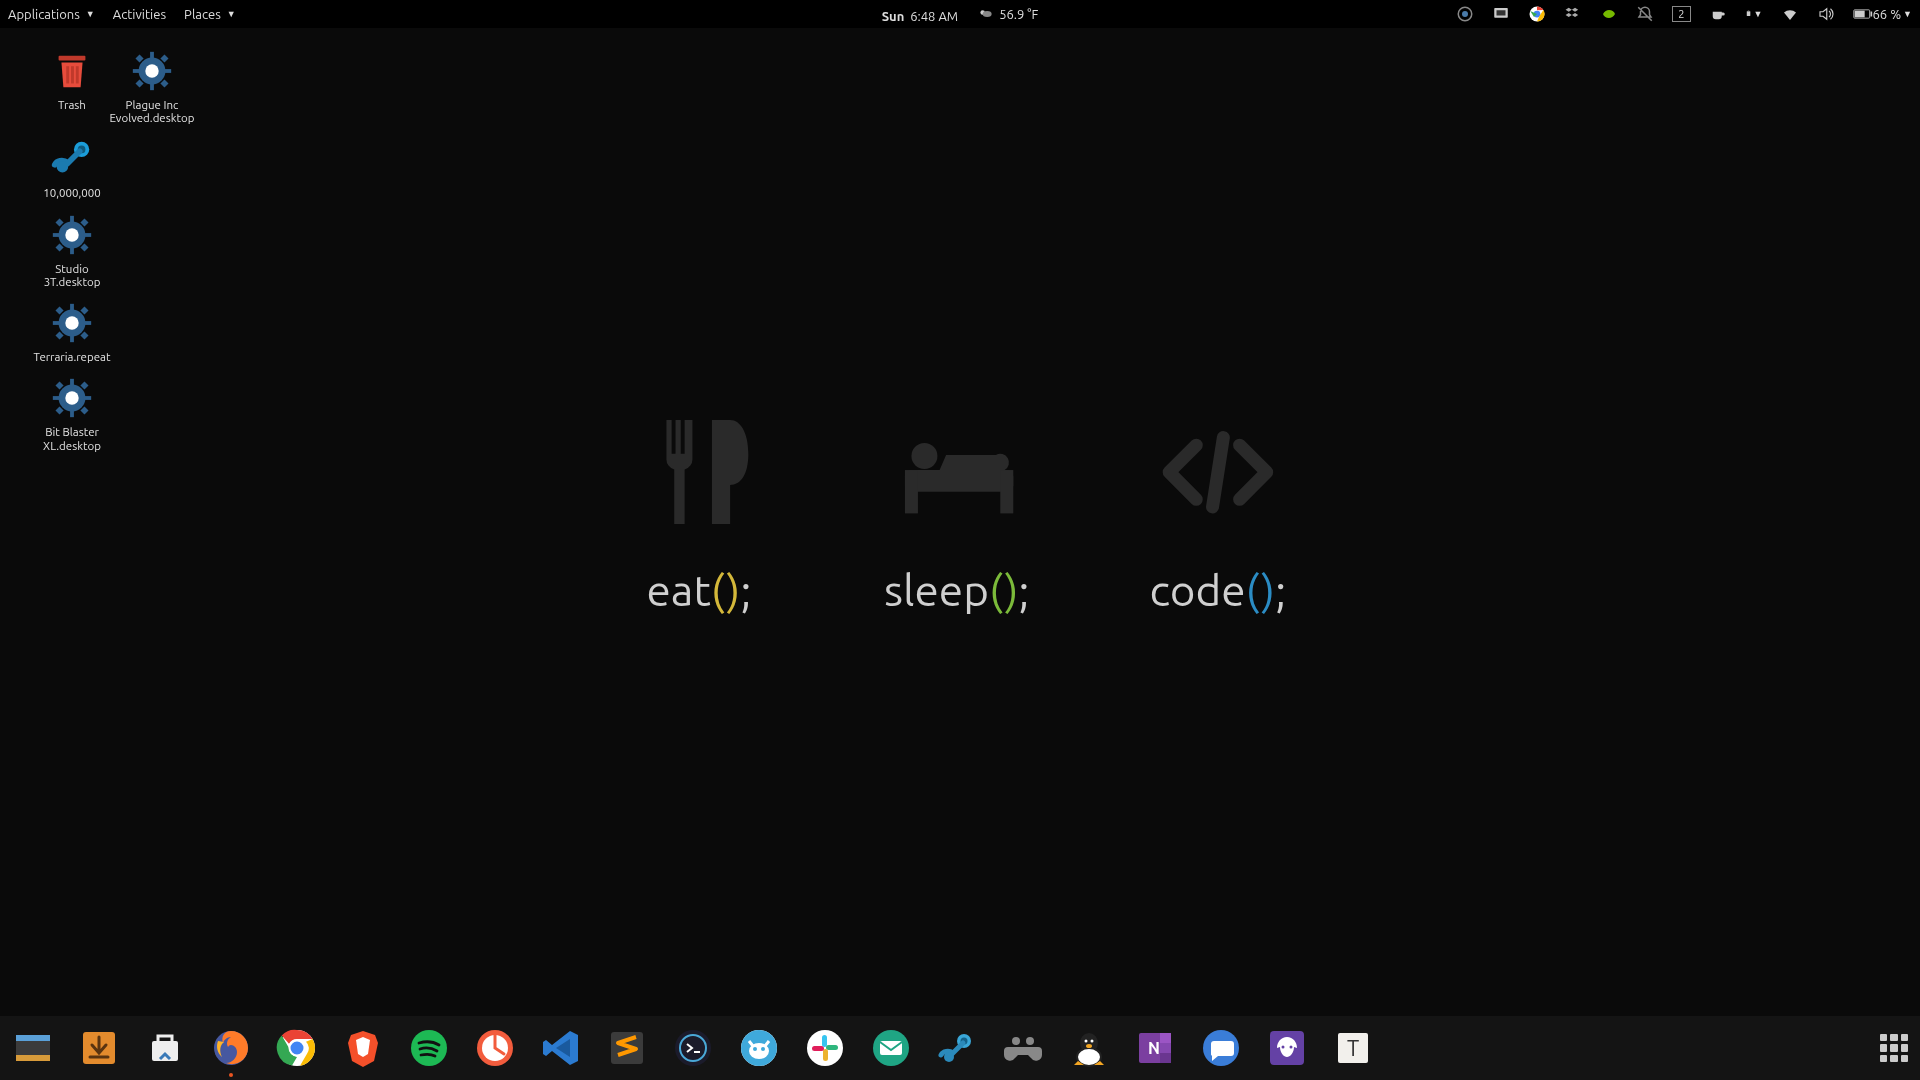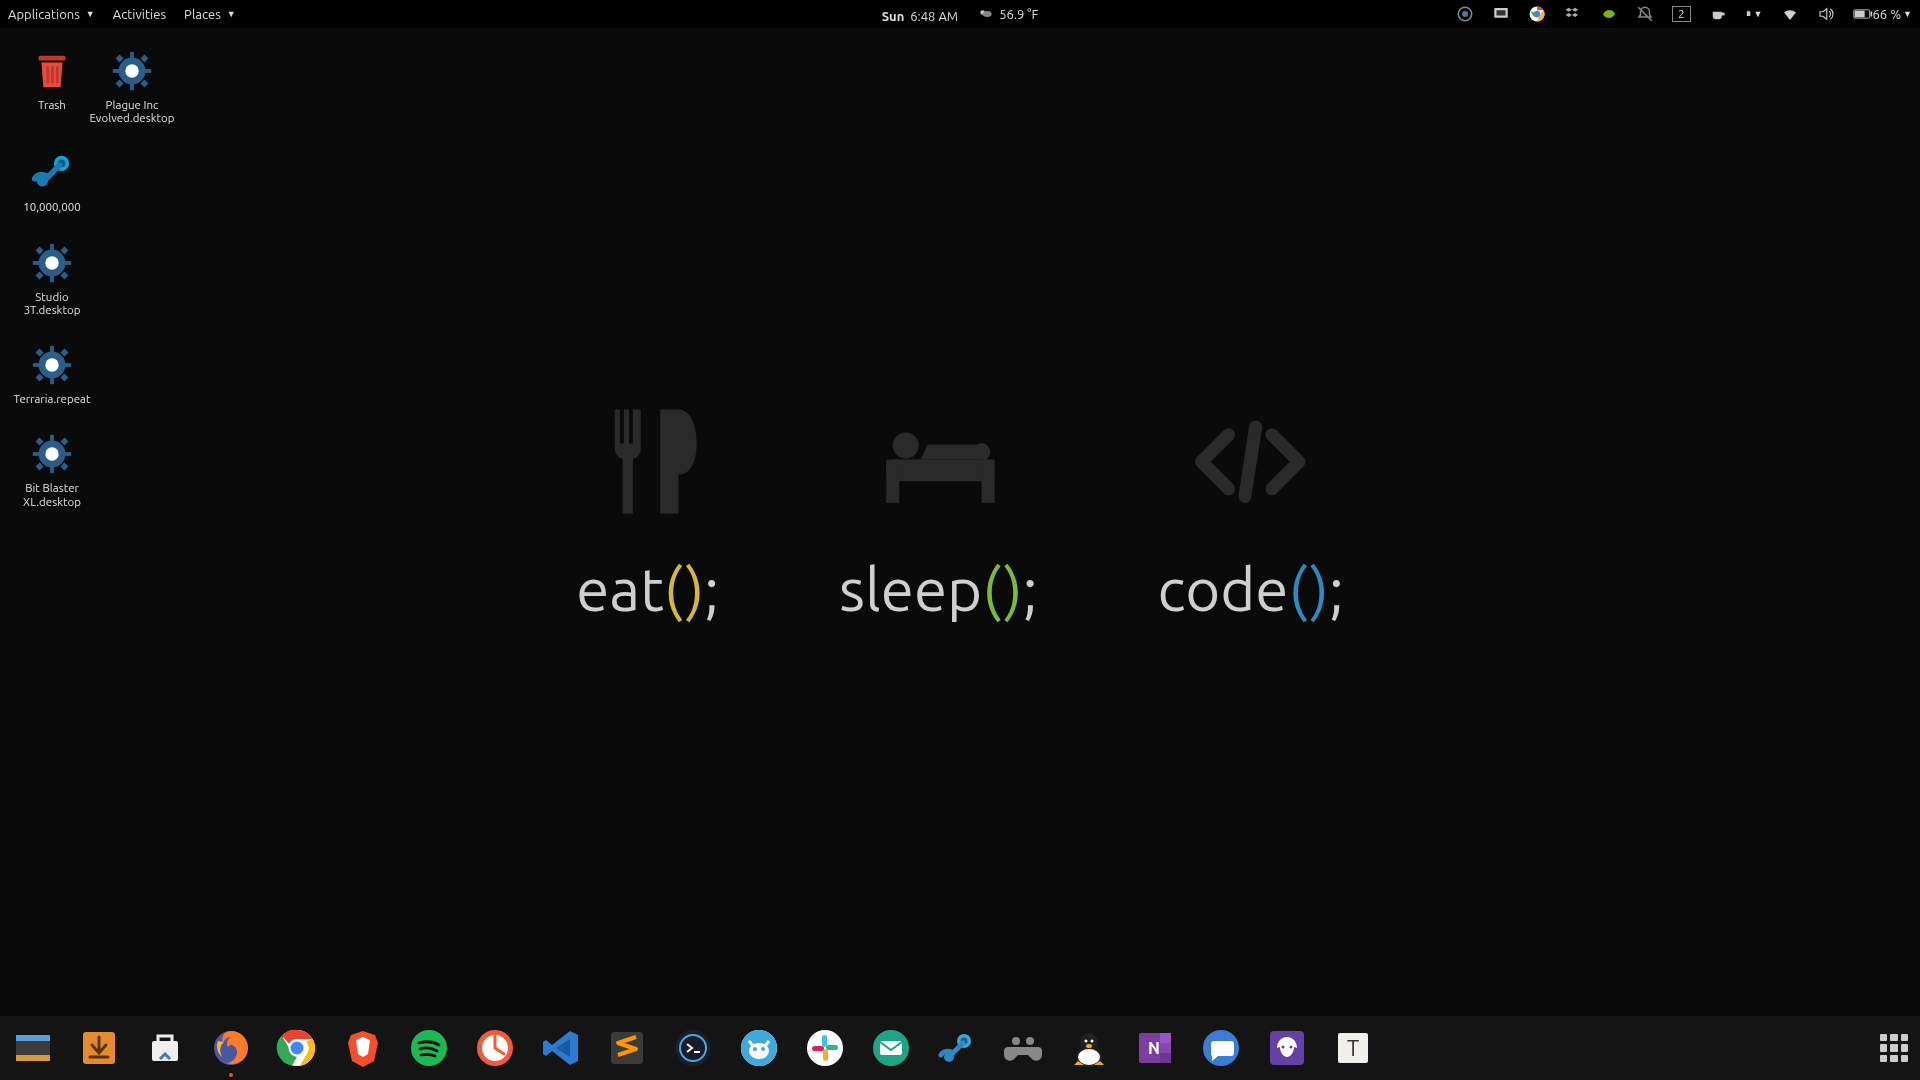--- a/index.html
+++ b/index.html
@@ -10,35 +10,35 @@
 .top-left{display:flex;gap:18px;align-items:center}
 .top-left .menu{display:flex;align-items:center;gap:4px;cursor:pointer}
 .top-center{position:absolute;left:50%;transform:translateX(-50%);display:flex;align-items:flex-end;gap:18px}
 .top-right{margin-left:auto;display:flex;align-items:center;gap:18px}
 .top-right .tray-icon,.weather-icon{width:18px;height:18px;display:inline-flex;align-items:center;justify-content:center}
 .chev{font-size:9px;margin-left:2px}
 .ws-box{border:1px solid #888;padding:0 5px;font-size:11px;line-height:14px}
 
 
 .desktop{position:absolute;top:28px;left:0;right:0;bottom:64px}
-.icon-grid{position:absolute;top:14px;left:12px;display:grid;grid-template-columns:80px 80px;gap:20px 0}
+.icon-grid{position:absolute;top:14px;left:32px;display:grid;grid-template-columns:80px 80px;gap:6px 0}
 .dicon{width:80px;display:flex;flex-direction:column;align-items:center;text-align:center;font-size:11.5px;color:#e2e2e2;cursor:pointer;padding-top:6px}
 .dicon .img{width:46px;height:46px;display:flex;align-items:center;justify-content:center;margin-bottom:4px}
 .dicon span{line-height:1.15}
 .col2{grid-column:2}
 
 
 .gear{width:44px;height:44px;position:relative}
 .gear svg{width:100%;height:100%}
 
 
 .wall{position:absolute;top:50%;left:50%;transform:translate(-50%,-55%);display:flex;gap:120px;align-items:flex-end}
 .wall .item{display:flex;flex-direction:column;align-items:center;gap:28px}
 .wall .glyph{width:130px;height:130px;display:flex;align-items:center;justify-content:center;color:#2a2a2a}
-.wall .label{font-family:"Consolas","Monaco",monospace;font-size:60px;color:#cfcfcf}
+.wall .label{font-family:"Consolas","Monaco",monospace;font-size:44px;color:#cfcfcf}
 .wall .label .p{font-weight:400}
 .p-yellow{color:#d4b83a}
 .p-green{color:#7cbb3a}
 .p-blue{color:#2b8cc4}
 .p-red{color:#c44536}
 .semi{color:#cfcfcf}
 
 
 .dock{position:absolute;bottom:0;left:0;right:0;height:64px;background:#141414;display:flex;align-items:center;padding:0 12px}
 .dock-icons{display:flex;gap:24px;align-items:center}

